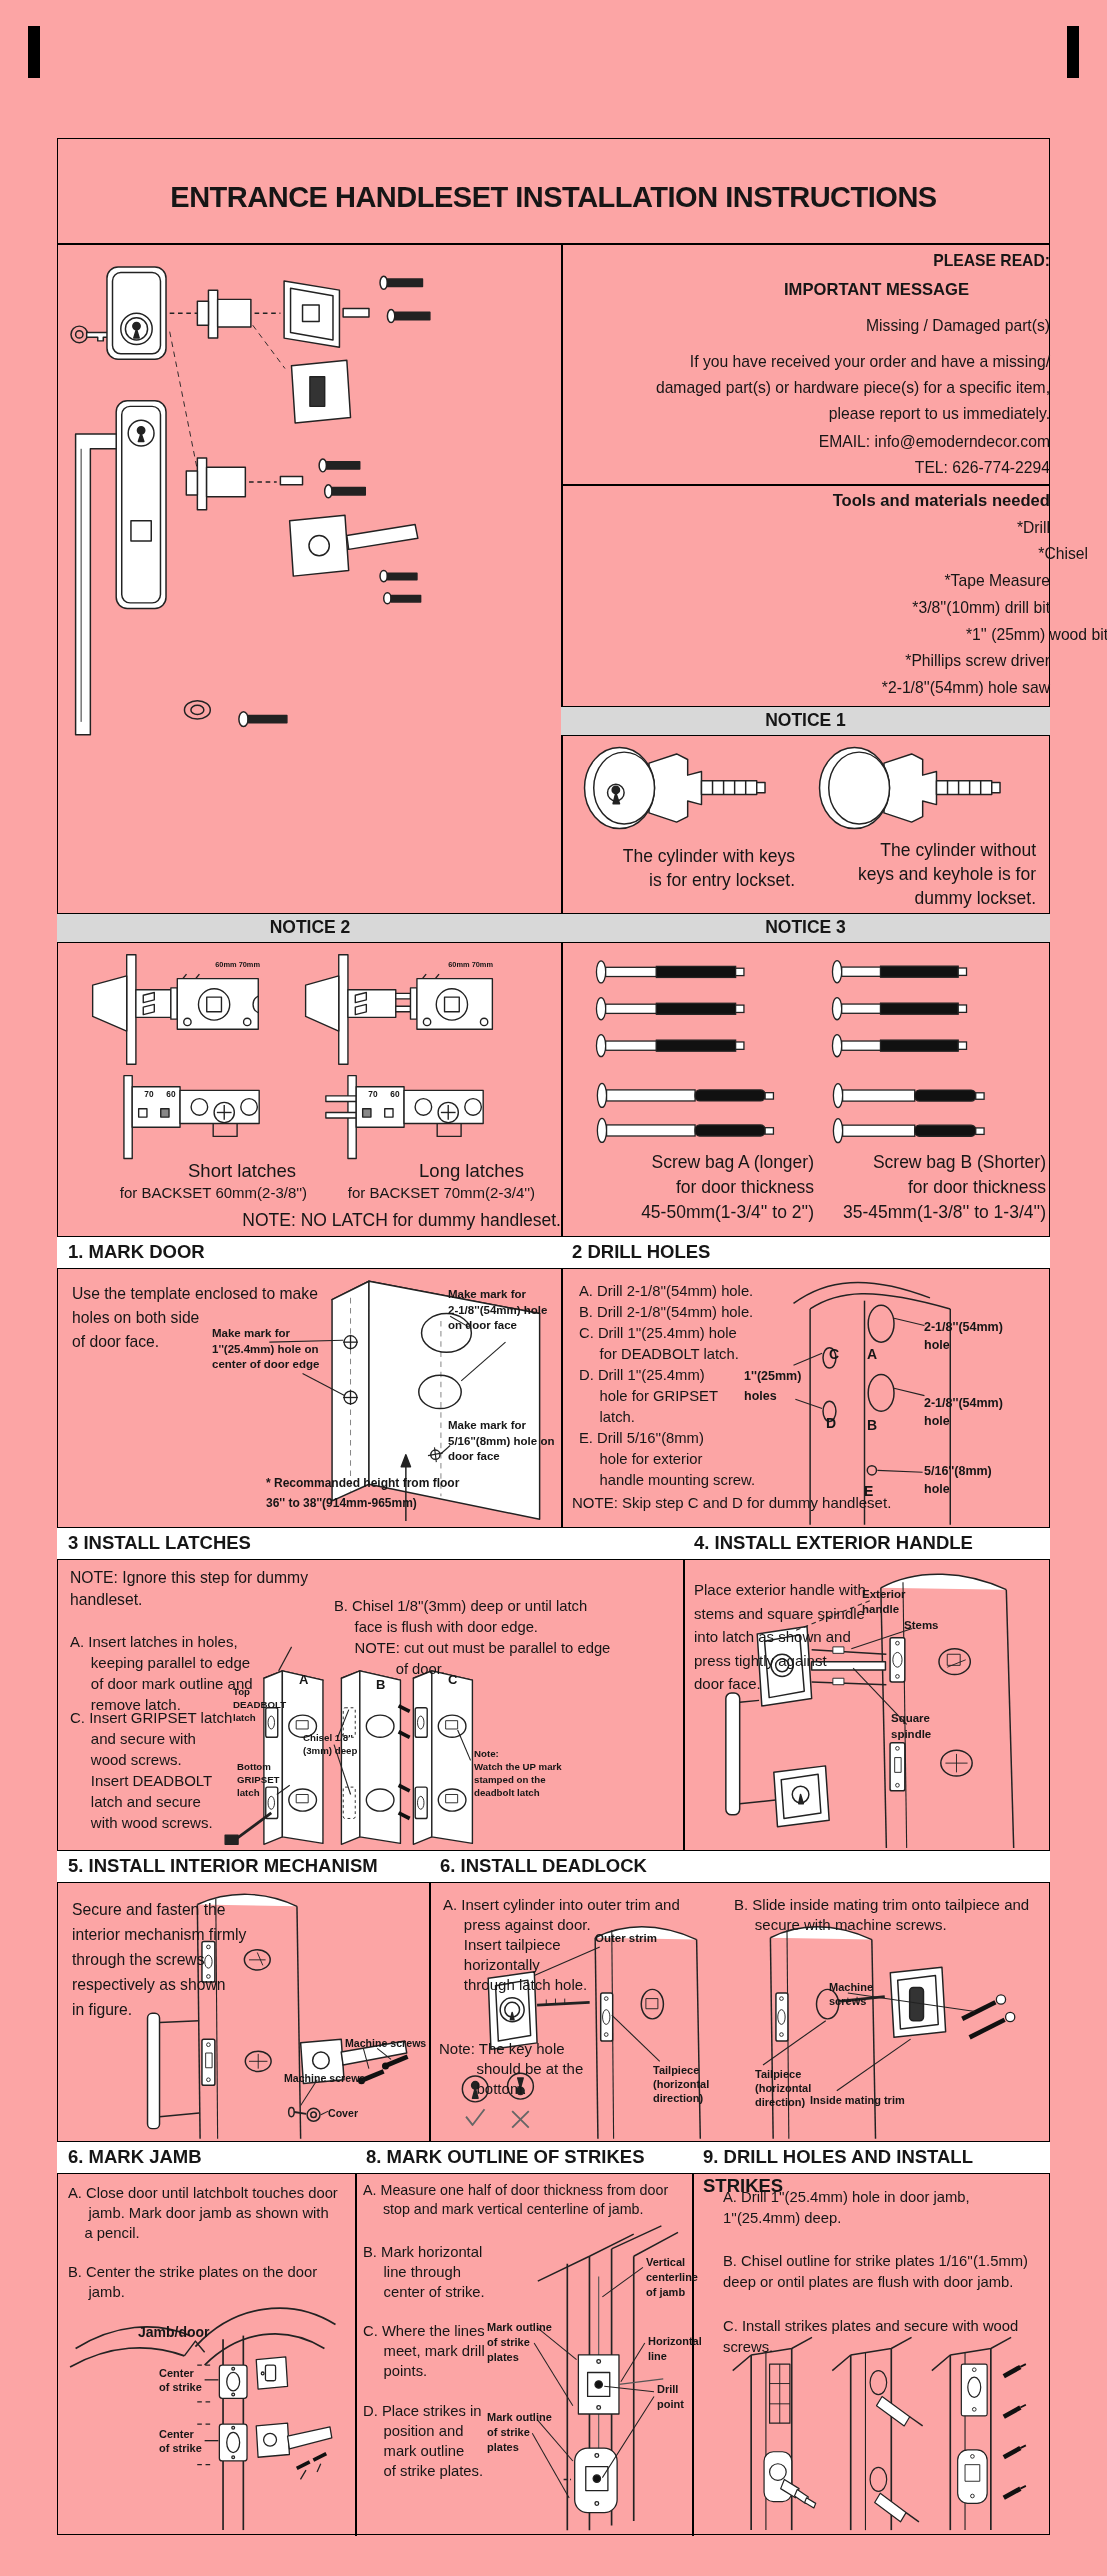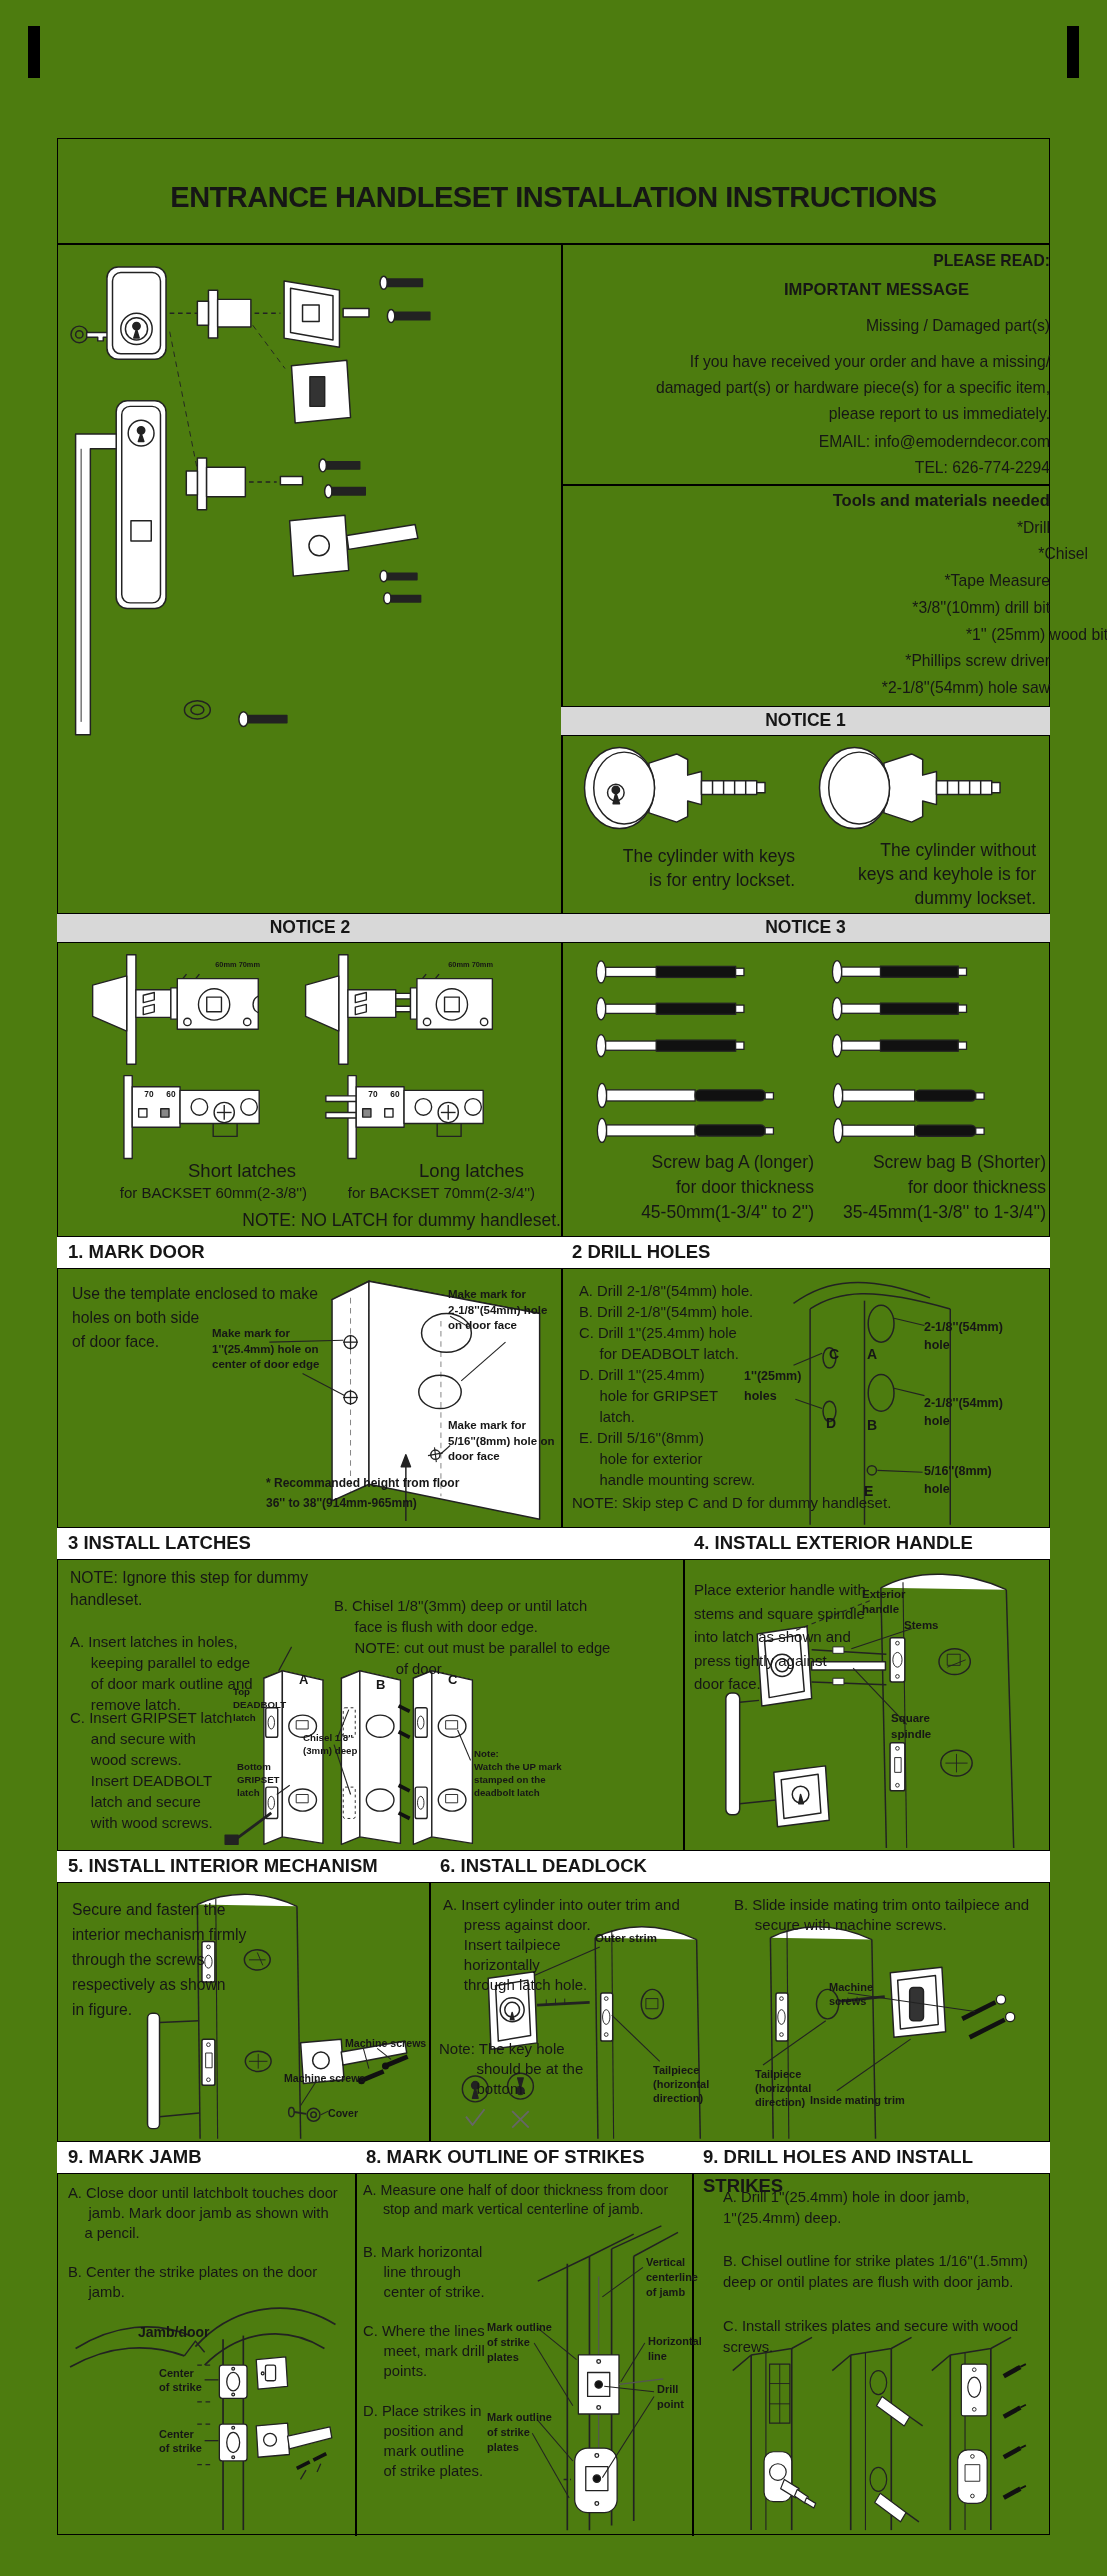--- a/index.html
+++ b/index.html
@@ -1,17 +1,17 @@
 <!DOCTYPE html>
 <html style="font-size:14.8px"><head>
 <meta charset="utf-8">
 <style>
   * { margin:0; padding:0; box-sizing:border-box; }
   body { background:#fff; }
-  .doc { position:relative; width:1107px; height:2576px; background:#4d7c0f;
+  .doc { position:relative; width:1107px; height:2576px; background:#fca5a5;
          font-family:"Liberation Sans", sans-serif; color:#161616; overflow:hidden; }
   .mark { position:absolute; background:#000; }
   .frame { position:absolute; left:57px; top:138px; width:993px; height:2397px; border:1.8px solid #000; }
   .title { position:absolute; left:57px; top:181px; width:993px; text-align:center;
            font-size:29px; font-weight:bold; letter-spacing:-0.5px; }
   .hl { position:absolute; height:1.8px; background:#000; }
   .vl { position:absolute; width:1.8px; background:#000; }
   .ghdr { position:absolute; background:#d8d8d8; border-top:1.8px solid #000; border-bottom:1.8px solid #000;
           font-weight:bold; font-size:17.5px; text-align:center; line-height:26px; }
   .shdr { position:absolute; background:#fff; border-top:1.8px solid #000; border-bottom:1.8px solid #000;
@@ -651,21 +651,21 @@
   <div class="t b" style="left:653px;top:2063px;width:74px;font-size:11px;line-height:14px">Tailpiece
 (horizontal
 direction)</div>
   <div class="t b" style="left:829px;top:1980px;width:65px;font-size:11px;line-height:14px">Machine
 screws</div>
   <div class="t b" style="left:755px;top:2067px;width:74px;font-size:11px;line-height:14px">Tailpiece
 (horizontal
 direction)</div>
   <div class="t b" style="left:810px;top:2093px;width:129px;font-size:11px">Inside mating trim</div>
 
-  <div class="shdr" style="left:57px;top:2141px;width:298px;height:33px">9. MARK JAMB</div>
+  <div class="shdr" style="left:57px;top:2141px;width:298px;height:33px">6. MARK JAMB</div>
   <div class="shdr" style="left:355px;top:2141px;width:337px;height:33px">8. MARK OUTLINE OF STRIKES</div>
   <div class="shdr" style="left:692px;top:2141px;width:358px;height:33px">9. DRILL HOLES AND INSTALL STRIKES</div>
 
   <svg class="dsvg" style="left:59px;top:2175px" width="294" height="359" viewBox="0 0 319 389">
     <g stroke="#222" fill="none" stroke-width="1.8" stroke-linejoin="round">
       <path d="M148,186 C 190,140 252,132 300,162"></path>
       <path d="M158,206 C 196,168 246,162 288,188"></path>
       <path d="M18,188 C 60,162 105,158 142,174"></path>
       <path d="M12,208 C 55,184 98,182 136,196"></path>
       <path d="M136,196 l12,-16 l10,12" stroke-width="1.6"></path>

